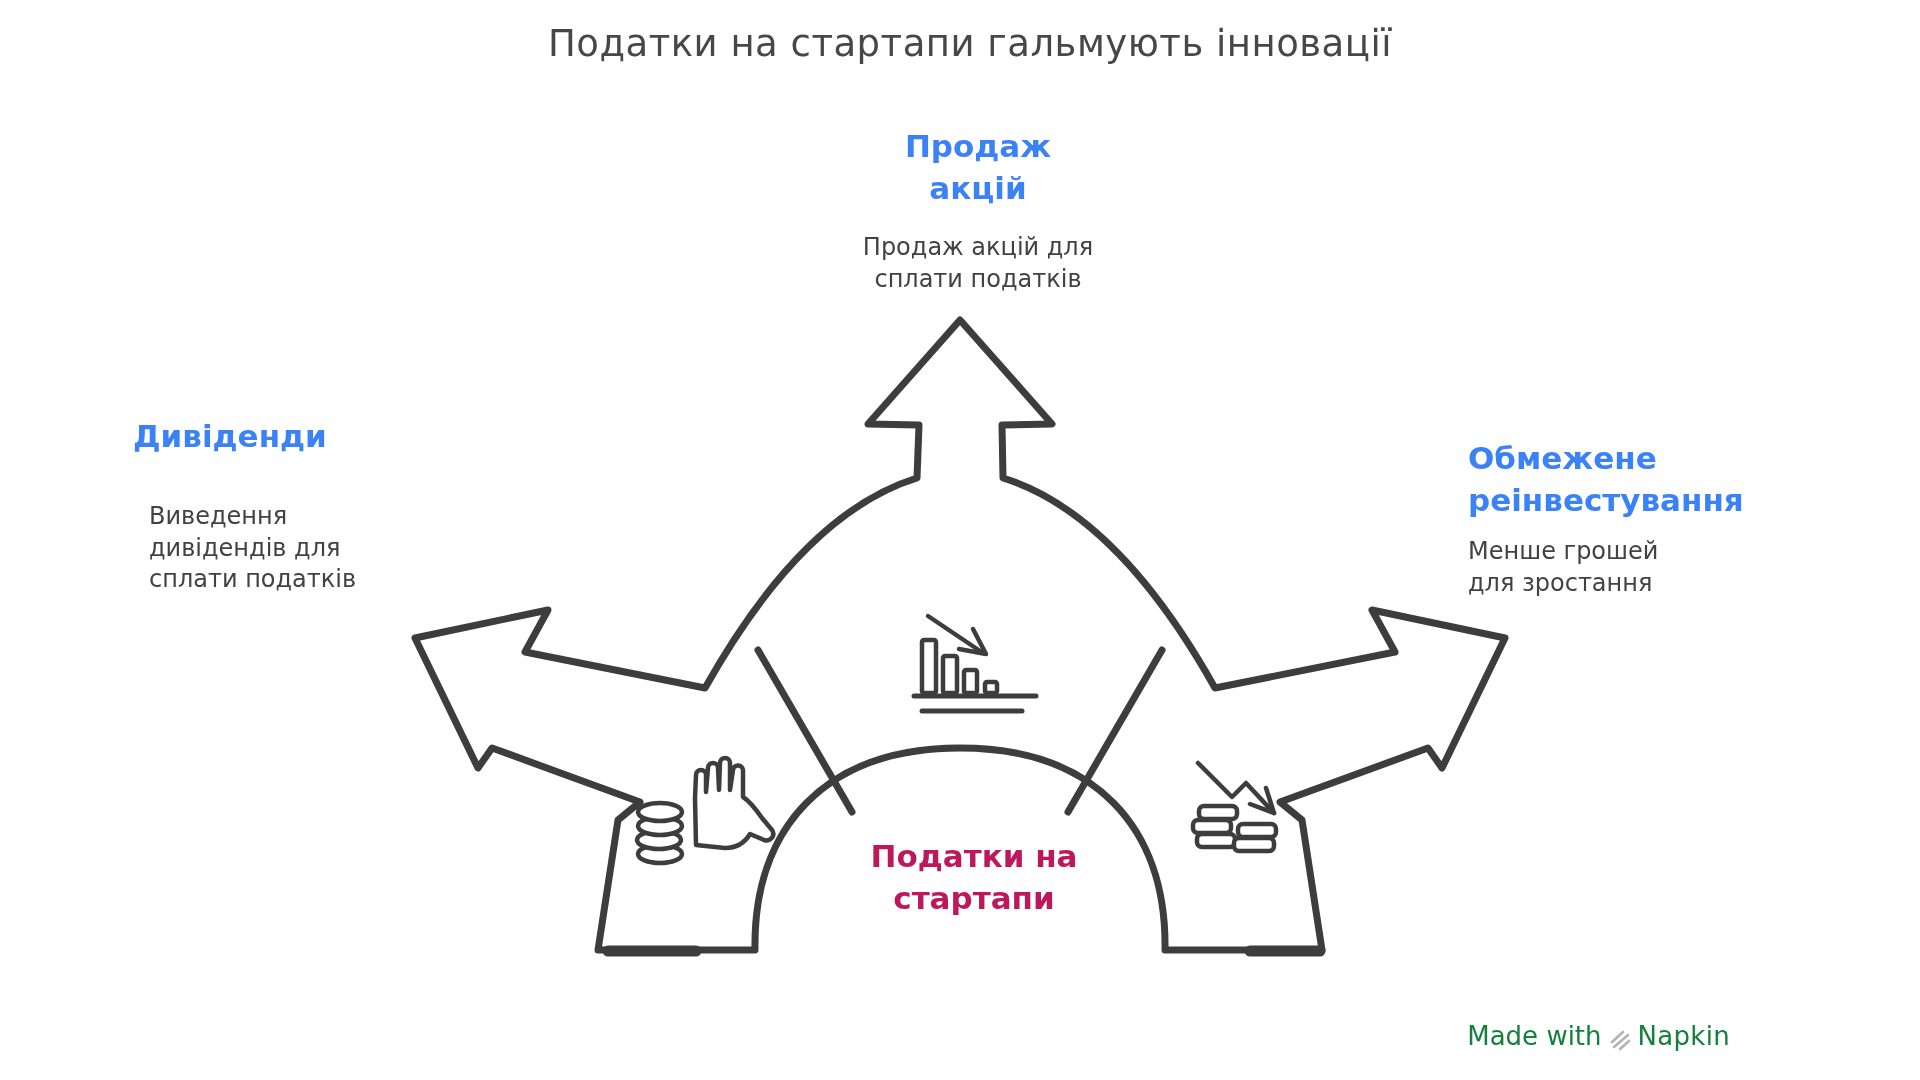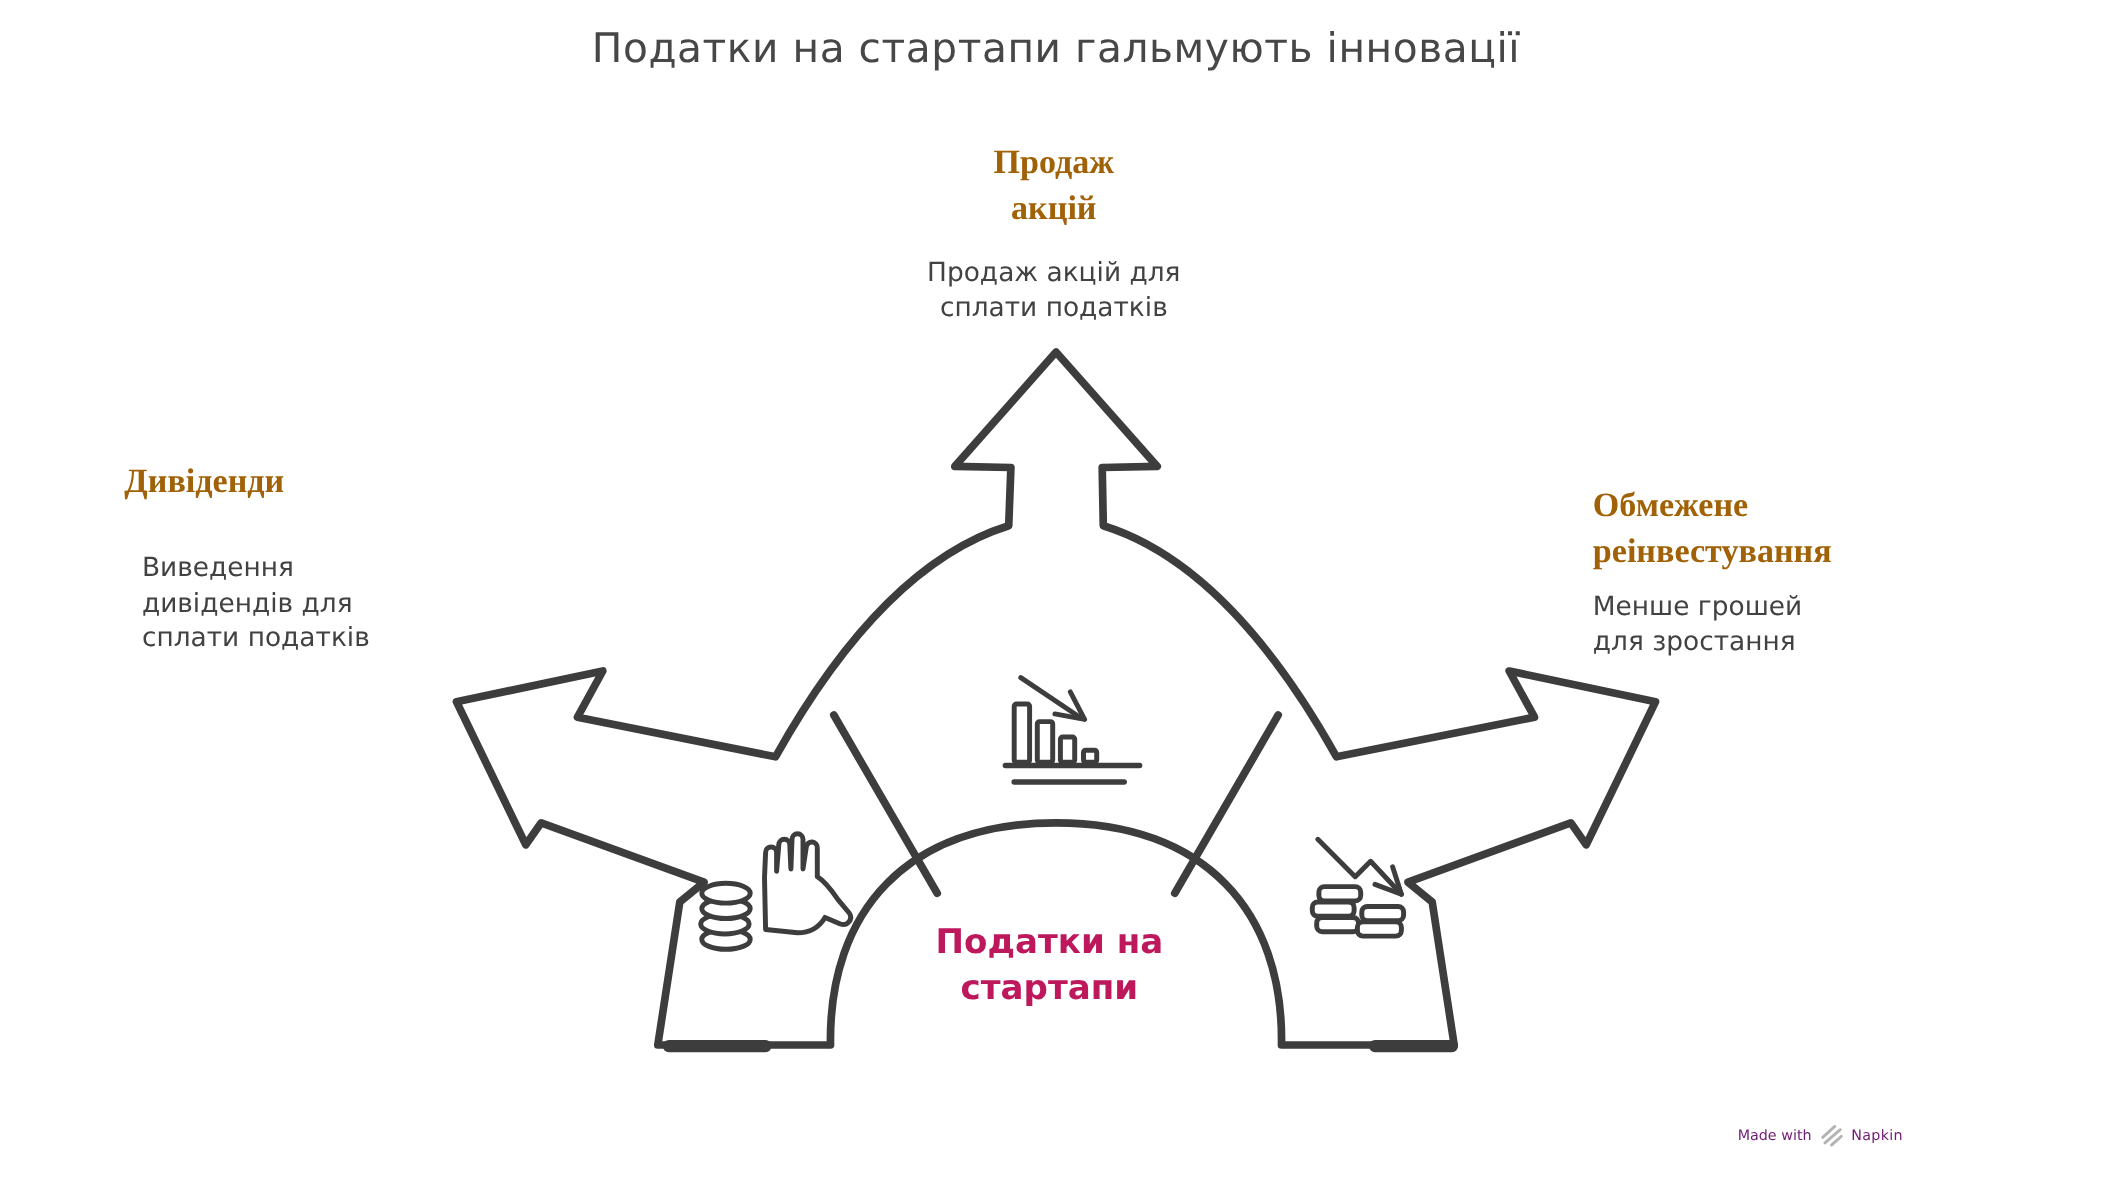--- a/index.html
+++ b/index.html
@@ -5,44 +5,44 @@
   html,body{margin:0;padding:0;background:#ffffff;}
   #stage{
     position:relative;
     width:1920px;height:1080px;
     background:#ffffff;
     overflow:hidden;
     font-family:"DejaVu Sans","Liberation Sans",sans-serif;
     color:#3f3f3f;
   }
   .pre{white-space:pre-line;}
-  .abs{position:absolute;}
+  .abs{position:absolute;margin-left:20px;}
   #diagram-svg{position:absolute;left:0;top:0;}
   .title{
     left:0;right:0;top:22px;
     text-align:center;
     font-size:37px;font-weight:500;
     color:#474747;letter-spacing:.5px;
   }
-  .branch-heading{font-weight:700;font-size:31px;line-height:1.34;color:#a16207;font-family:Liberation Serif, serif;}
+  .branch-heading{font-weight:700;font-size:31px;line-height:1.34;color:#3b82f6;}
   .branch-desc{font-size:24px;line-height:1.32;color:#424242;}
   .top-heading{left:758px;width:400px;top:126px;text-align:center;}
   .top-desc{left:708px;width:500px;top:232px;text-align:center;}
   .left-heading{left:113px;width:360px;top:416px;}
   .left-desc{left:129px;width:360px;top:501px;}
   .right-heading{left:1448px;width:400px;top:438px;text-align:left;}
   .right-desc{left:1448px;width:400px;top:536px;text-align:left;}
   .center-label{
     left:754px;width:400px;top:836px;
     text-align:center;font-weight:700;font-size:31px;line-height:1.34;color:#be185d;
   }
   .footer{
     right:190px;top:1021px;
-    display:flex;align-items:center;gap:7px;
-    font-size:13px;color:#701a75;cursor:pointer;
+    display:flex;align-items:flex-end;gap:7px;
+    font-size:26px;color:#15803d;cursor:pointer;
   }
   .footer .brand{letter-spacing:.3px;}
   .napkin-logo{display:inline-block;width:22px;height:22px;}
 </style>
 </head>
 <body>
 
 <div id="stage">
 
   <svg id="diagram-svg" width="1920" height="1080" viewBox="0 0 1920 1080">

